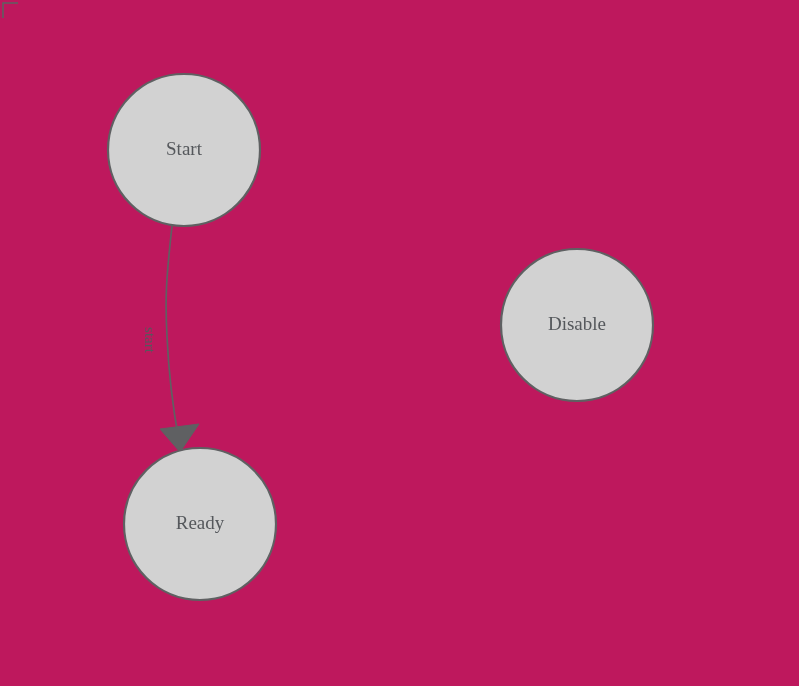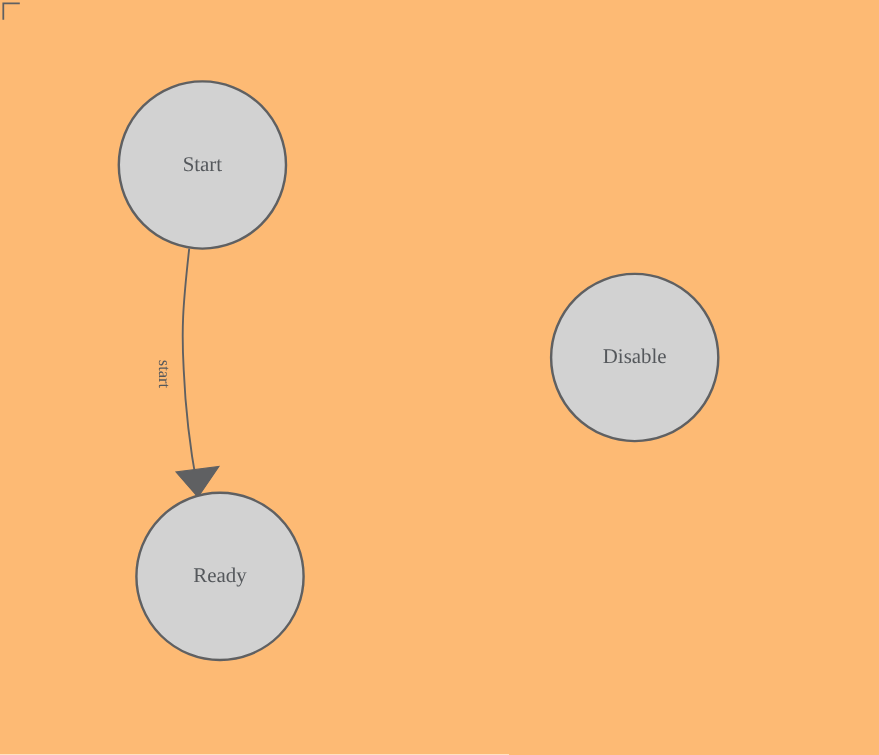--- a/index.html
+++ b/index.html
@@ -8,21 +8,21 @@
     padding: 0;
     background: #ffffff;
   }
   body {
     font-family: "Liberation Serif", "DejaVu Serif", serif;
   }
   #canvas {
     position: relative;
     width: 799px;
     height: 686px;
-    background: #fdba74;
+    background: #be185d;
     overflow: hidden;
   }
   #diagram-svg {
     position: absolute;
     left: 0;
     top: 0;
     width: 799px;
     height: 686px;
   }
   .node-circle {

